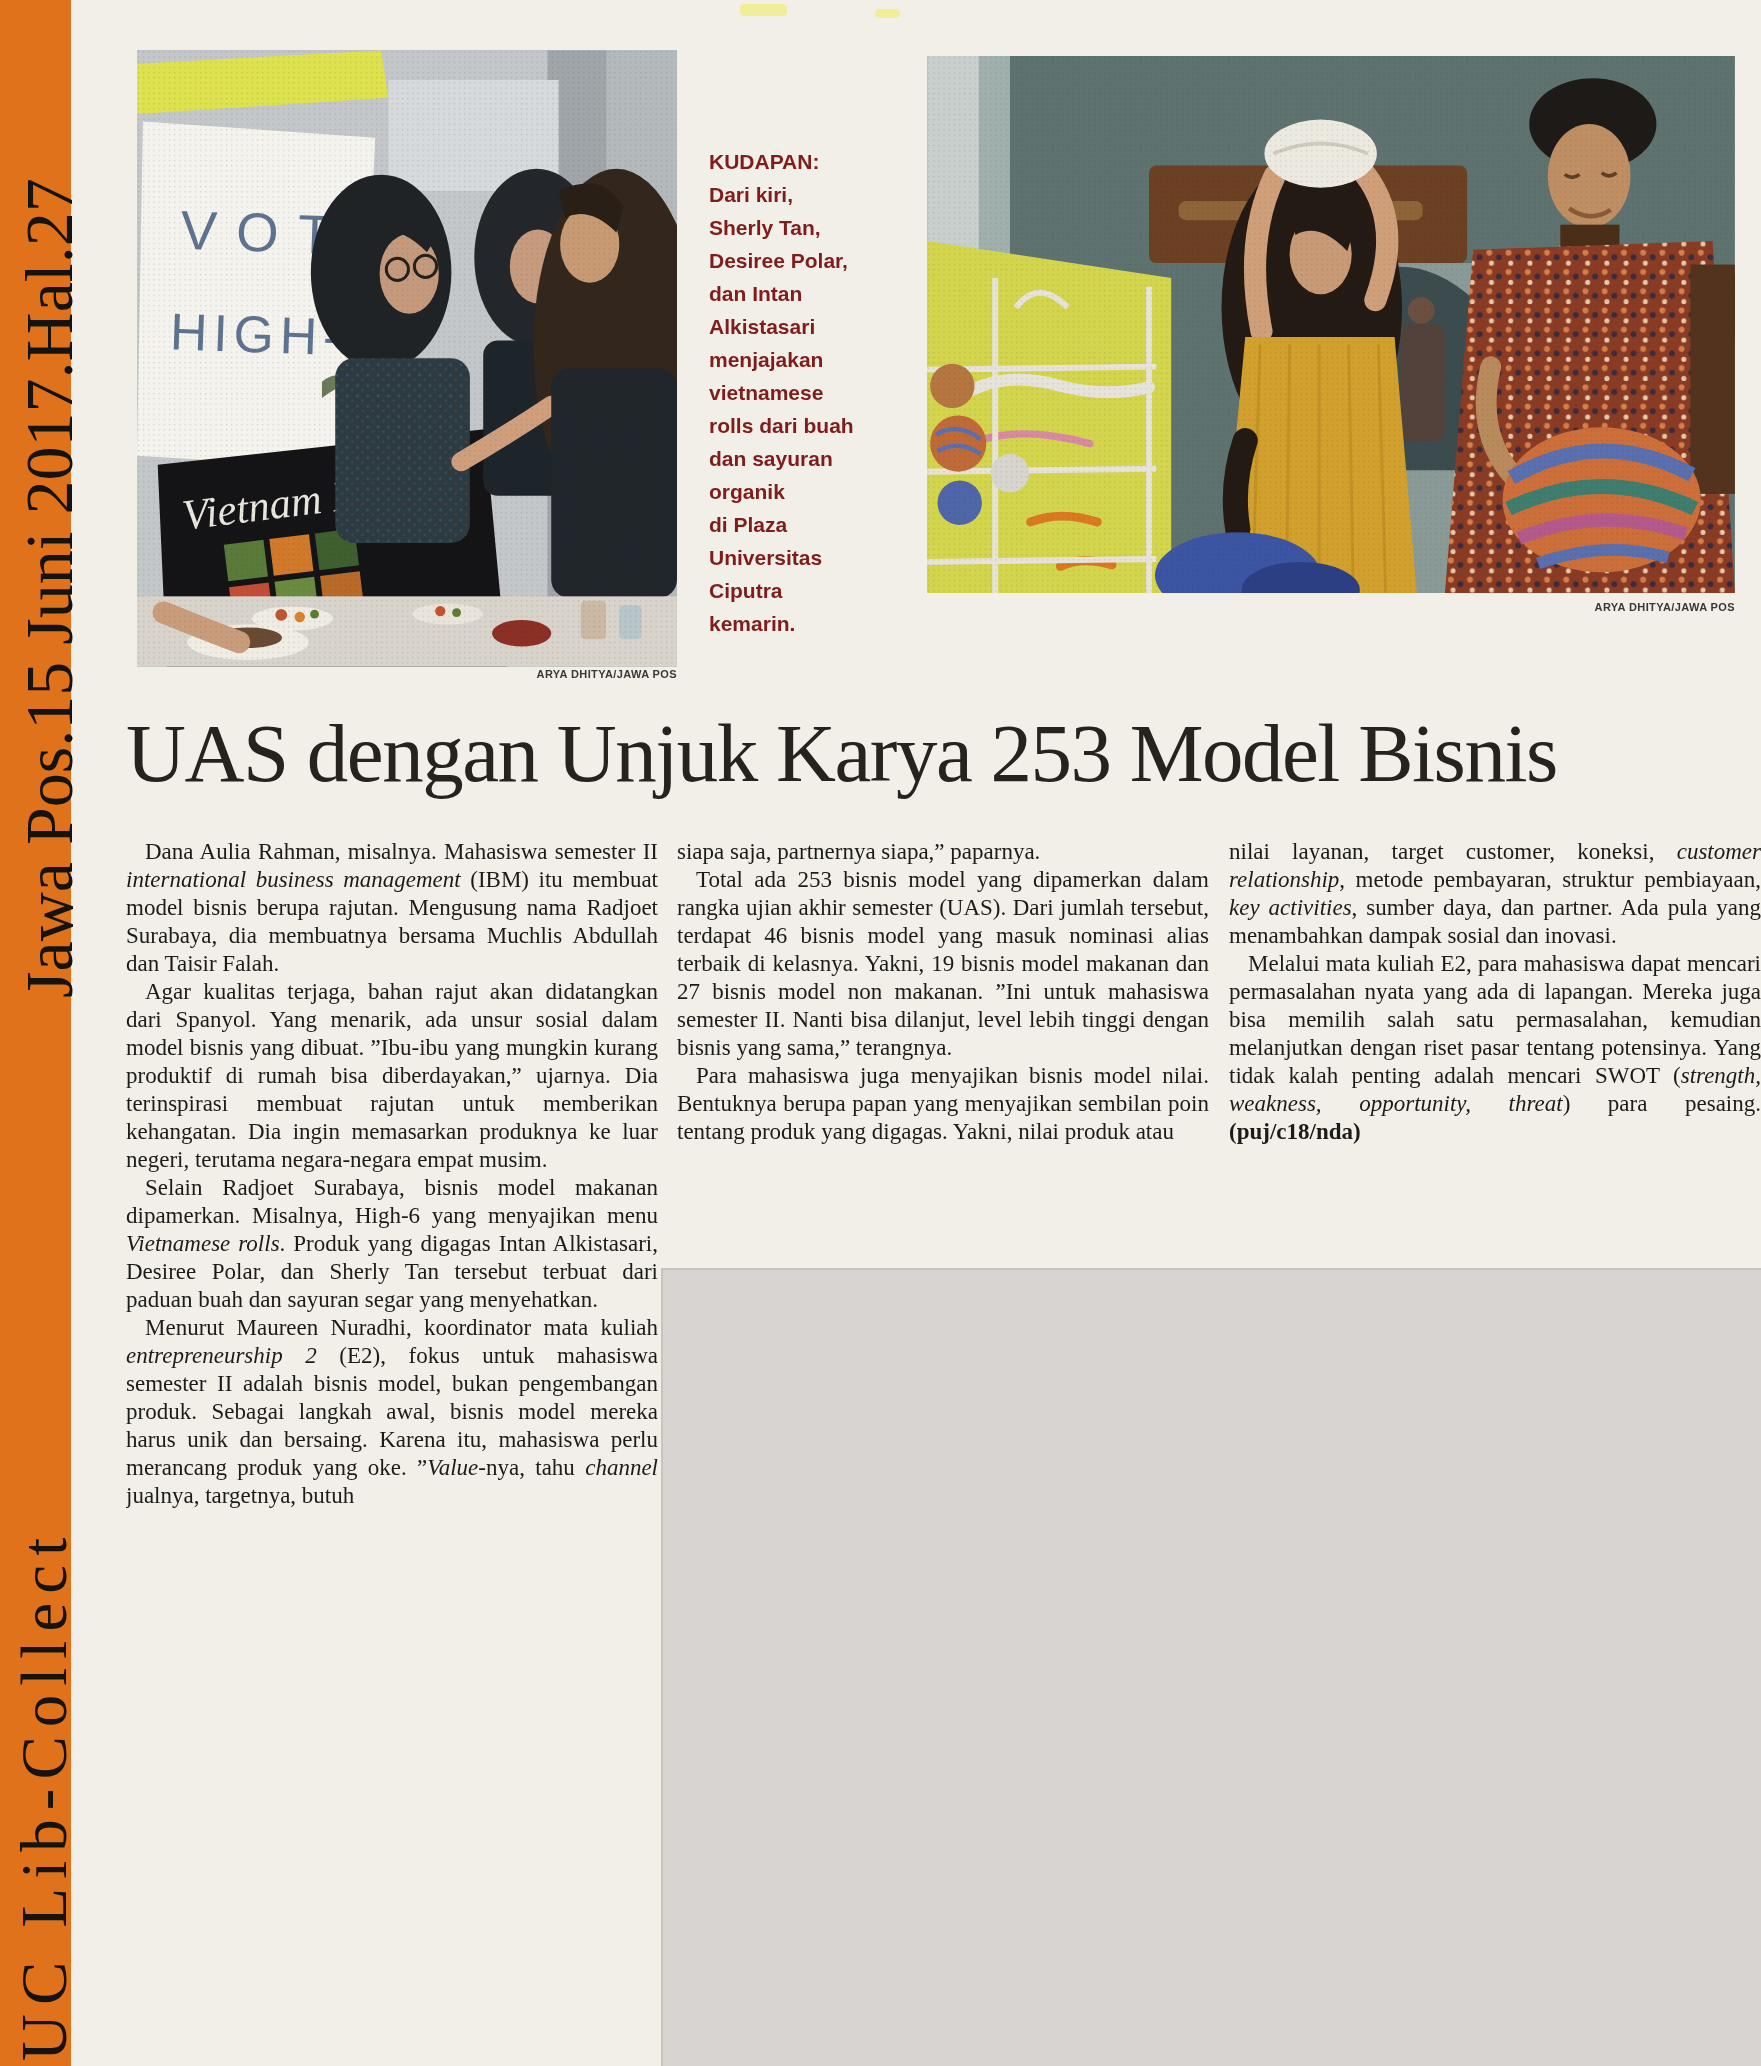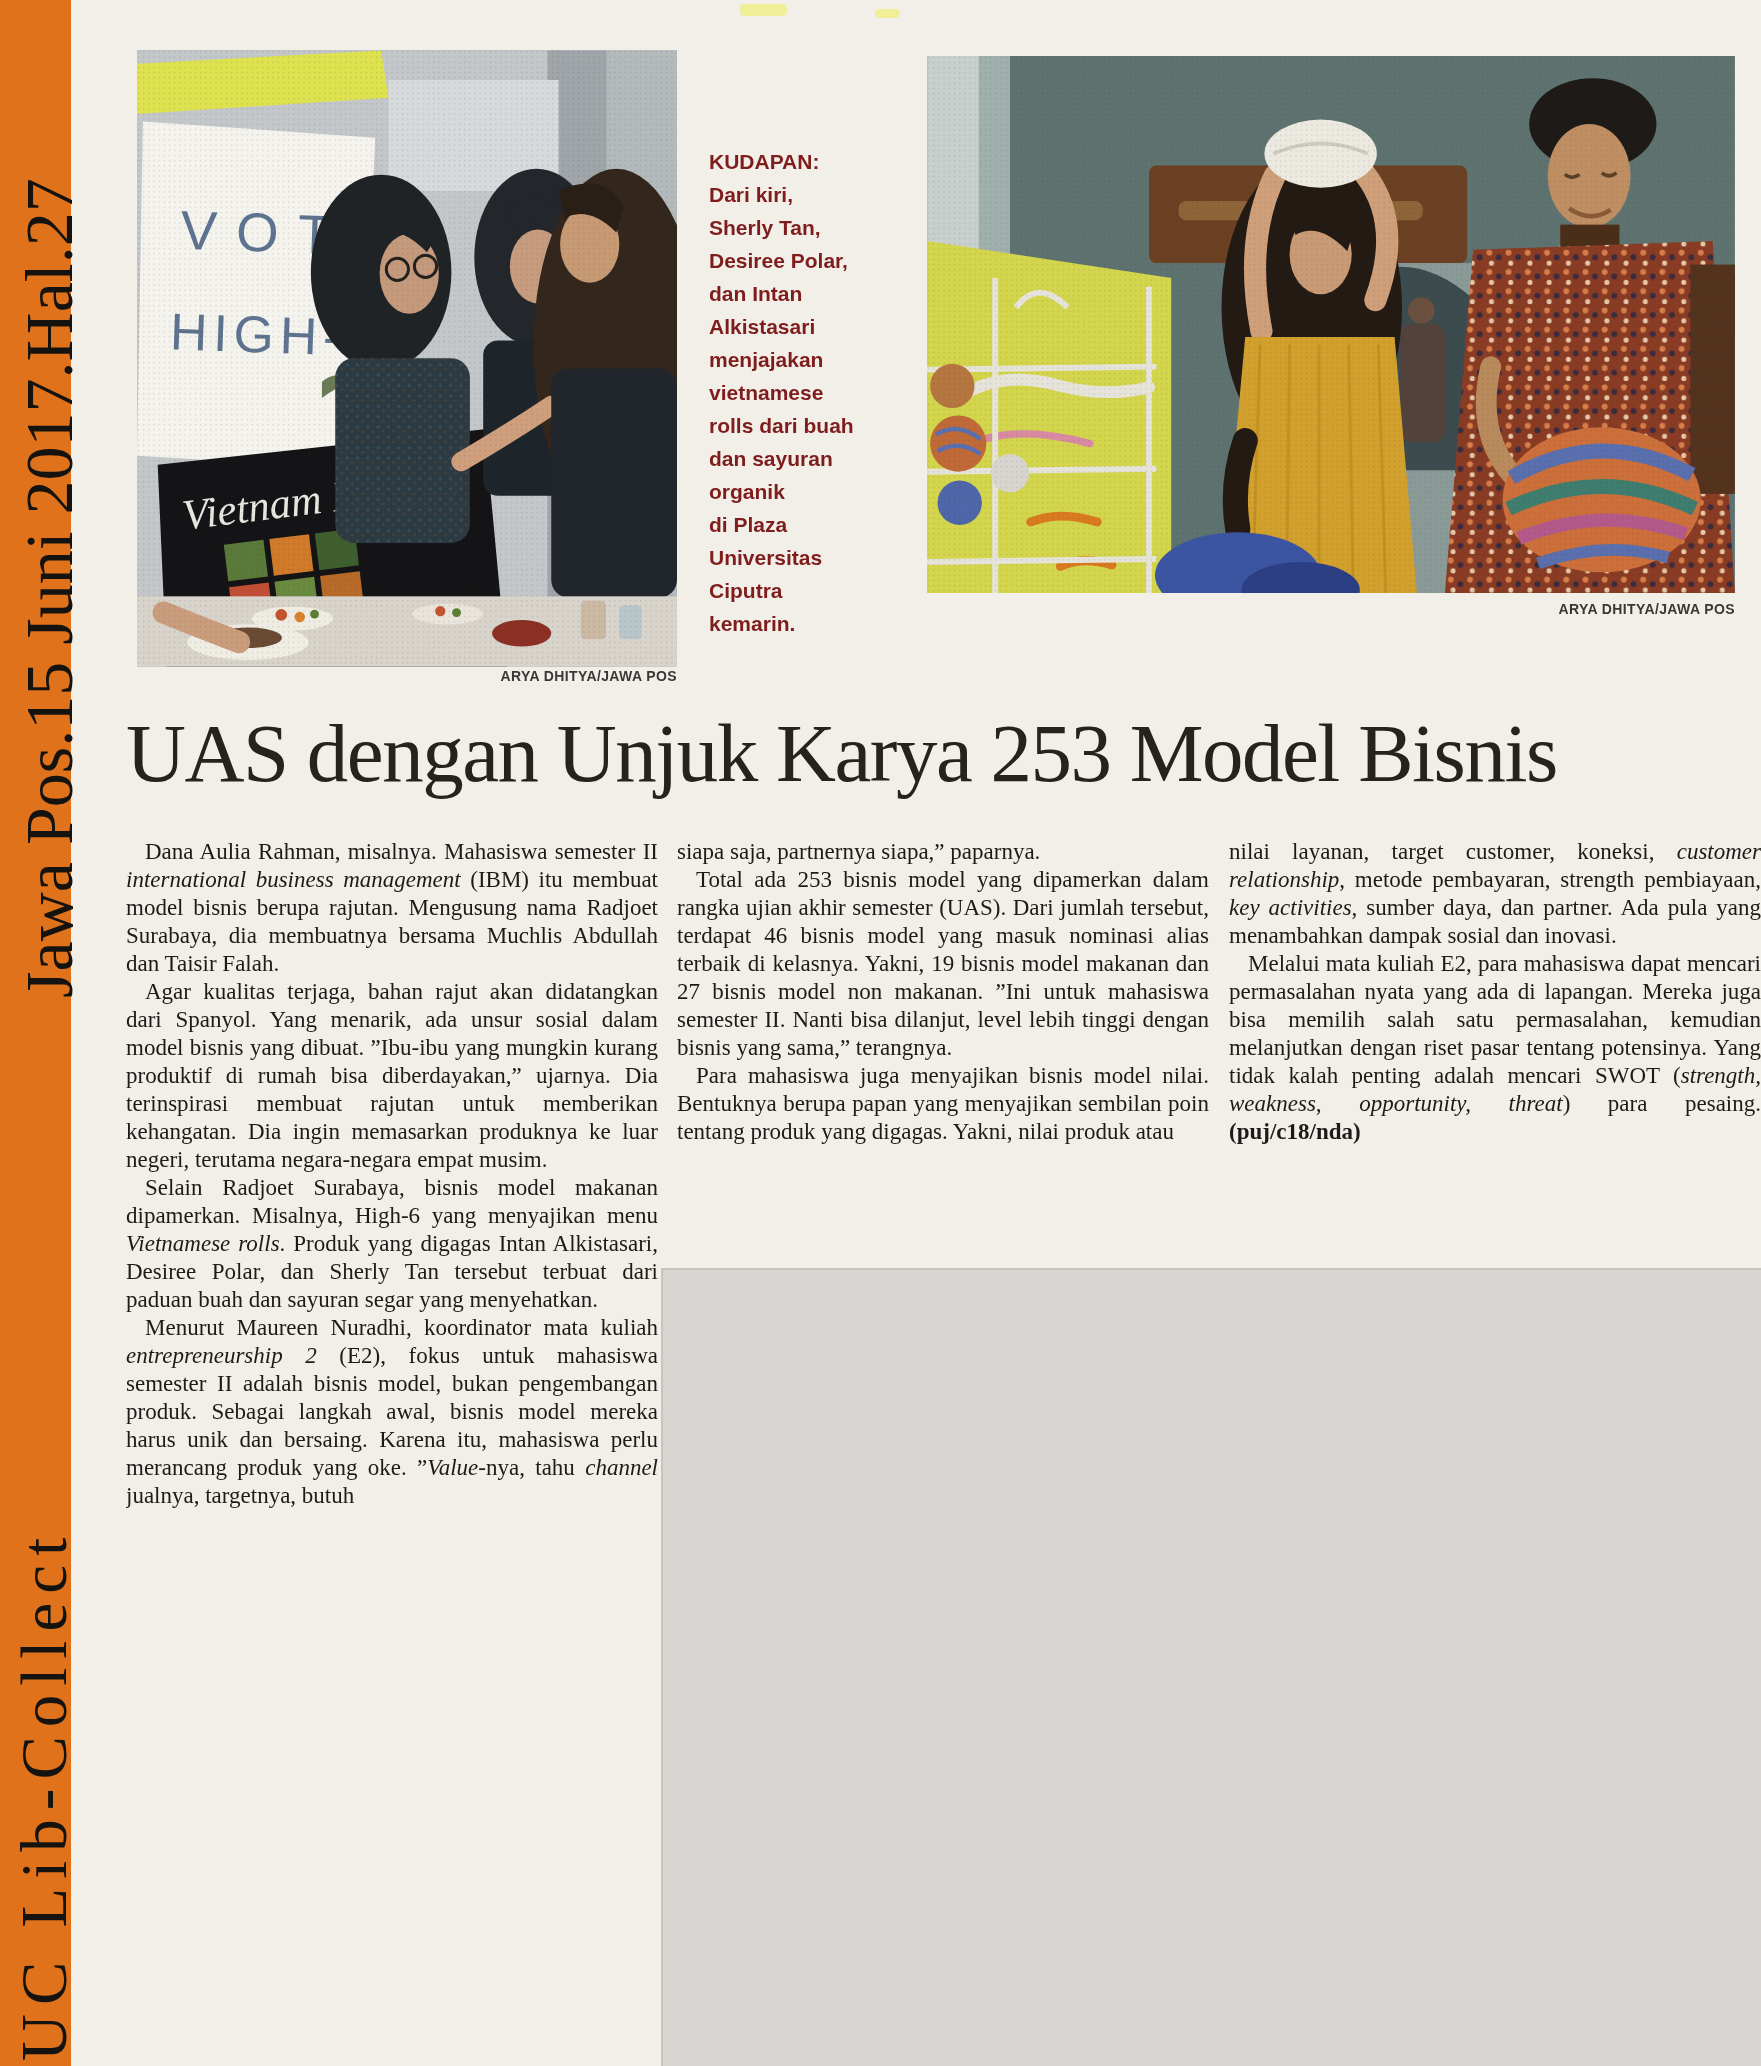--- a/index.html
+++ b/index.html
@@ -17,21 +17,21 @@
   .strip-src{left:10.4px;top:998px;font-size:68px;}
   .strip-col{left:7.4px;top:2061px;font-size:65px;letter-spacing:9px;}
 
   
   .photo{position:absolute;overflow:hidden;background:#b9bdbf;}
   .photo-left{left:137px;top:50px;width:540px;height:617px;}
   .photo-right{left:927px;top:56px;width:808px;height:537px;}
   .photo svg{display:block;}
 
   .credit{position:absolute;font-family:"Liberation Sans",sans-serif;font-weight:700;
-          font-size:14px;color:#3a3836;letter-spacing:0.4px;}
+          font-size:11px;color:#3a3836;letter-spacing:0.4px;}
   .credit-left{left:137px;top:668px;width:540px;text-align:right;}
   .credit-right{left:927px;top:601px;width:808px;text-align:right;}
 
   
   .kudapan{position:absolute;left:709px;top:145px;width:200px;
            font-family:"Liberation Sans",sans-serif;font-weight:700;font-size:21px;
            line-height:33px;color:#7f1d1d;}
   .kudapan .lines{white-space:pre-line;}
 
   
@@ -276,18 +276,18 @@
       <p class="para"><span>Agar kualitas terjaga, bahan rajut akan didatangkan dari Spanyol. Yang menarik, ada unsur sosial dalam model bisnis yang dibuat. ”Ibu-ibu yang mungkin kurang produktif di rumah bisa diberdayakan,” ujarnya. Dia terinspirasi membuat rajutan untuk memberikan kehangatan. Dia ingin memasarkan produknya ke luar negeri, terutama negara-negara empat musim.</span></p>
       <p class="para"><span>Selain Radjoet Surabaya, bisnis model makanan dipamerkan. Misalnya, High-6 yang menyajikan menu </span><span class="seg-i">Vietnamese rolls</span><span>. Produk yang digagas Intan Alkistasari, Desiree Polar, dan Sherly Tan tersebut terbuat dari paduan buah dan sayuran segar yang menyehatkan.</span></p>
       <p class="para"><span>Menurut Maureen Nuradhi, koordinator mata kuliah </span><span class="seg-i">entrepreneurship 2</span><span> (E2), fokus untuk mahasiswa semester II adalah bisnis model, bukan pengembangan produk. Sebagai langkah awal, bisnis model mereka harus unik dan bersaing. Karena itu, mahasiswa perlu merancang produk yang oke. ”</span><span class="seg-i">Value</span><span>-nya, tahu </span><span class="seg-i">channel</span><span> jualnya, targetnya, butuh</span></p>
     </div>
   <div class="col col-1">
       <p class="para noindent"><span>siapa saja, partnernya siapa,” paparnya.</span></p>
       <p class="para"><span>Total ada 253 bisnis model yang dipamerkan dalam rangka ujian akhir semester (UAS). Dari jumlah tersebut, terdapat 46 bisnis model yang masuk nominasi alias terbaik di kelasnya. Yakni, 19 bisnis model makanan dan 27 bisnis model non makanan. ”Ini untuk mahasiswa semester II. Nanti bisa dilanjut, level lebih tinggi dengan bisnis yang sama,” terangnya.</span></p>
       <p class="para"><span>Para mahasiswa juga menyajikan bisnis model nilai. Bentuknya berupa papan yang menyajikan sembilan poin tentang produk yang digagas. Yakni, nilai produk atau</span></p>
     </div>
   <div class="col col-2">
-      <p class="para noindent"><span>nilai layanan, target customer, koneksi, </span><span class="seg-i">customer relationship</span><span>, metode pembayaran, strength pembiayaan, </span><span class="seg-i">key activities</span><span>, sumber daya, dan partner. Ada pula yang menambahkan dampak sosial dan inovasi.</span></p>
+      <p class="para noindent"><span>nilai layanan, target customer, koneksi, </span><span class="seg-i">customer relationship</span><span>, metode pembayaran, struktur pembiayaan, </span><span class="seg-i">key activities</span><span>, sumber daya, dan partner. Ada pula yang menambahkan dampak sosial dan inovasi.</span></p>
       <p class="para"><span>Melalui mata kuliah E2, para mahasiswa dapat mencari permasalahan nyata yang ada di lapangan. Mereka juga bisa memilih salah satu permasalahan, kemudian melanjutkan dengan riset pasar tentang potensinya. Yang tidak kalah penting adalah mencari SWOT (</span><span class="seg-i">strength, weakness, opportunity, threat</span><span>) para pesaing. </span><span class="seg-b">(puj/c18/nda)</span></p>
     </div>
 
 </div>
 
 
 </body></html>

